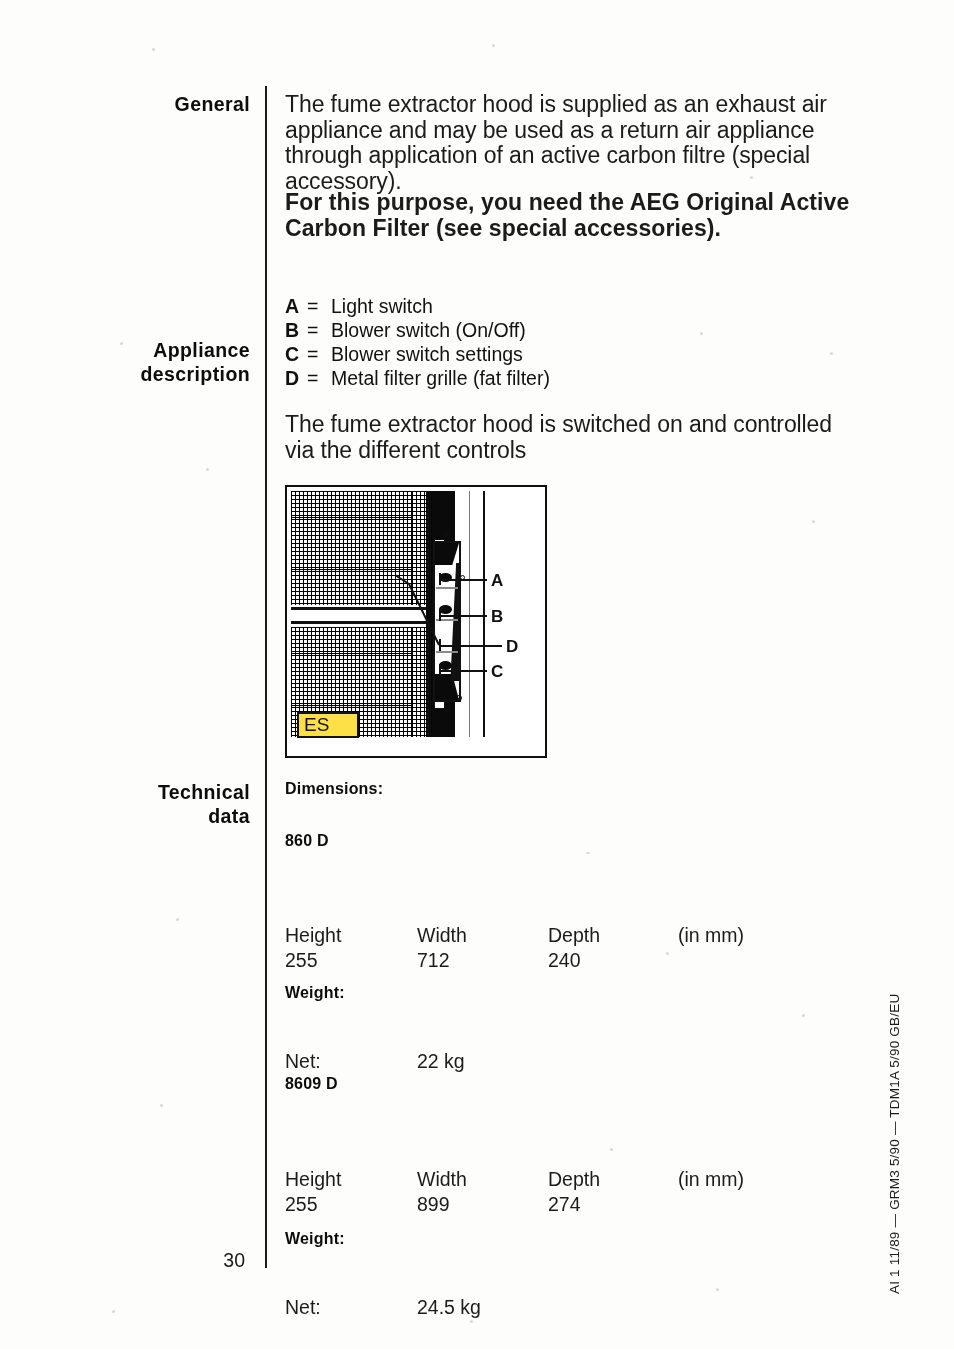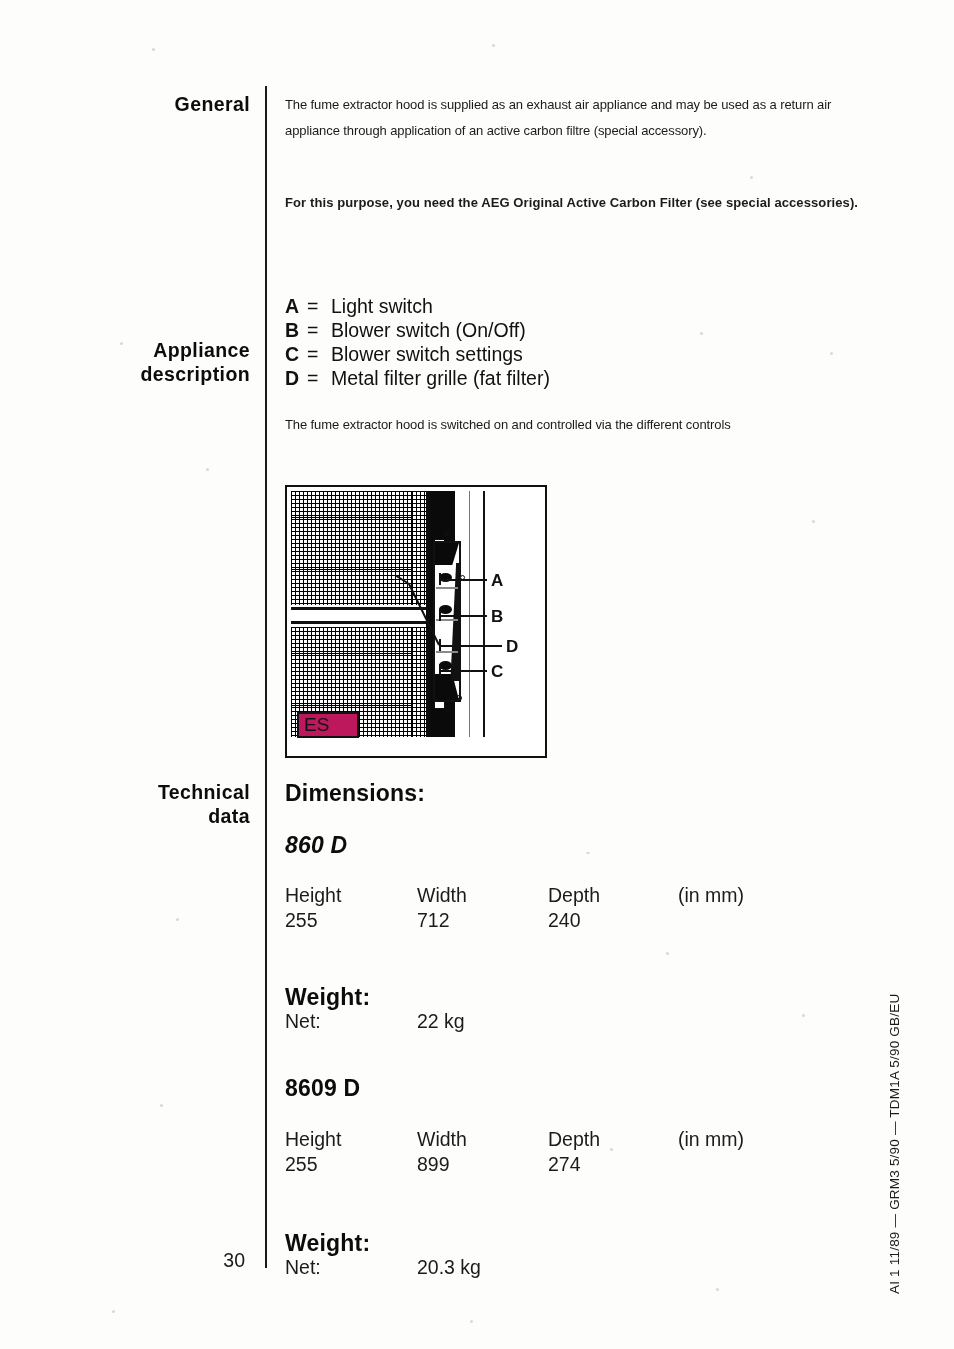--- a/index.html
+++ b/index.html
@@ -43,21 +43,21 @@
     font-weight: bold;
     font-size: 19.5px;
     line-height: 24px;
     letter-spacing: 0.4px;
     color: #0c0c0c;
   }
 
   .body-text {
     position: absolute;
     left: 285px;
-    font-size: 13px;
+    font-size: 23px;
     line-height: 25.5px;
     color: #1b1b1b;
     letter-spacing: -0.1px;
   }
   .body-text.bold {
     font-weight: bold;
     letter-spacing: 0.1px;
   }
   .w-text { width: 575px; }
 
@@ -253,48 +253,48 @@
     font-weight: bold;
     color: #111;
     line-height: 1;
   }
 
   .es-box {
     position: absolute;
     left: 10px; top: 225px;
     width: 62px; height: 26px;
     border: 2px solid #111;
-    background: #be185d;
+    background: #fde047;
     box-sizing: border-box;
     display: flex;
     align-items: center;
     padding-left: 5px;
     font-size: 19px;
     color: #111;
   }
 
   
   .tbl {
     position: absolute;
     left: 285px;
     font-size: 19.5px;
     line-height: 25px;
     color: #1b1b1b;
   }
   .tbl .r { position: relative; height: 25px; }
-  .tbl .c { position: absolute; white-space: nowrap; }
+  .tbl .c { position: absolute; white-space: nowrap; margin-top: 40px; }
   .c0 { left: 0px; }
   .c1 { left: 132px; }
   .c2 { left: 263px; }
   .c3 { left: 393px; }
 
   .heading-b {
     position: absolute;
     left: 285px;
-    font-size: 23px;
+    font-size: 16px;
     font-weight: bold;
     color: #0c0c0c;
     letter-spacing: 0.2px;
   }
 
   .pageno {
     position: absolute;
     left: 195px;
     top: 1249px;
     width: 50px;
@@ -420,21 +420,21 @@
     </div>
   </div>
 
   <div class="sidelabel" style="top:780px;">
     <div>Technical</div>
     <div>data</div>
   </div>
 
   <div class="heading-b" style="top:780px;">Dimensions:</div>
 
-  <div class="heading-b" style="top:832px;font-style:italic;">860 D</div>
+  <div class="heading-b" style="top:832px;">860 D</div>
 
   <div class="tbl" style="top:883px;">
     <div class="r">
       <span class="c c0">Height</span>
       <span class="c c1">Width</span>
       <span class="c c2">Depth</span>
       <span class="c c3">(in mm)</span>
     </div>
     <div class="r">
       <span class="c c0">255</span>
@@ -466,21 +466,21 @@
       <span class="c c1">899</span>
       <span class="c c2">274</span>
     </div>
   </div>
 
   <div class="heading-b" style="top:1230px;">Weight:</div>
 
   <div class="tbl" style="top:1255px;">
     <div class="r">
       <span class="c c0">Net:</span>
-      <span class="c c1">20.3 kg</span>
+      <span class="c c1">24.5 kg</span>
     </div>
   </div>
 
   <div class="pageno">30</div>
 
   <div class="margin-code">AI 1 11/89 — GRM3 5/90 — TDM1A 5/90   GB/EU</div>
 
   <div class="speckle" style="left:152px;top:48px;width:3px;height:3px;"></div>
   <div class="speckle" style="left:492px;top:44px;width:3px;height:3px;"></div>
   <div class="speckle" style="left:750px;top:176px;width:3px;height:3px;"></div>

